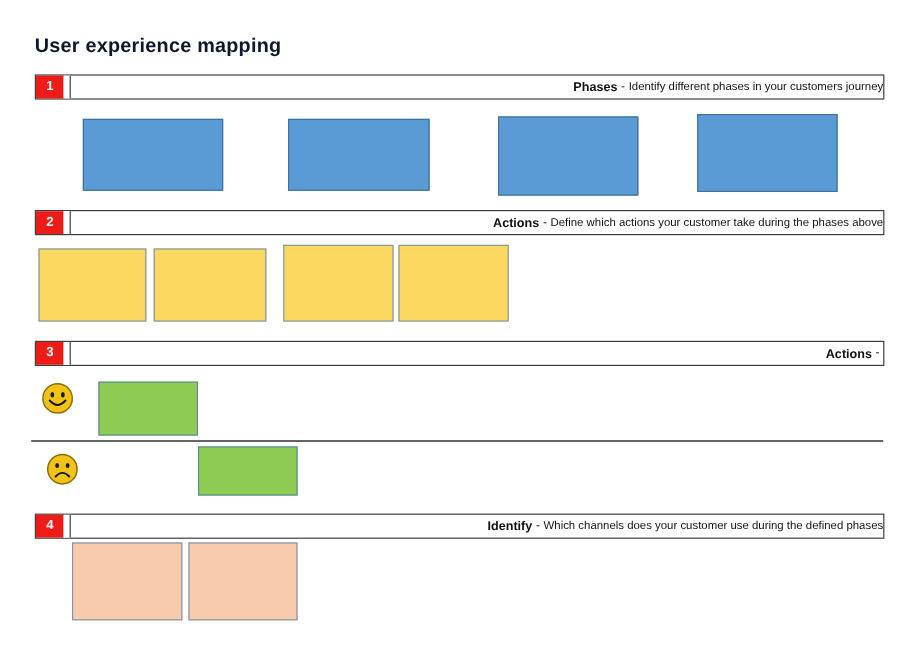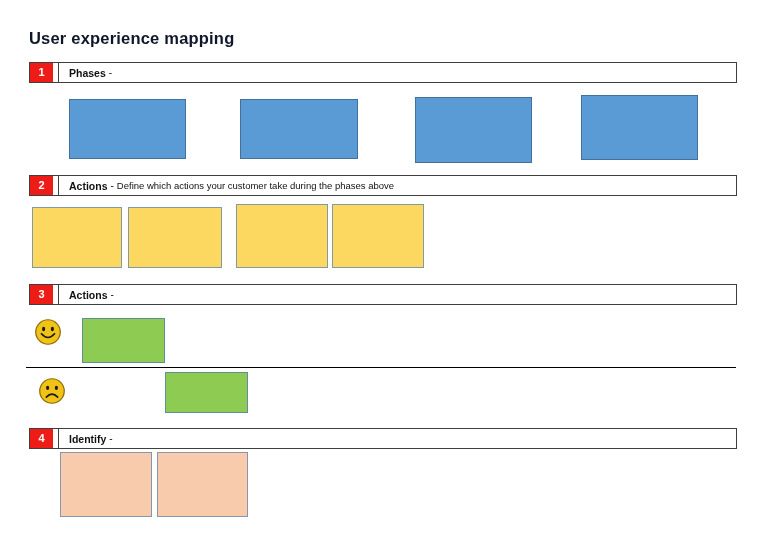--- a/index.html
+++ b/index.html
@@ -56,20 +56,21 @@
     background: #ffffff;
     border-right: 1px solid #3f3f3f;
   }
   .section-text {
     flex: 1 1 auto;
     display: flex;
     align-items: center;
     padding-left: 10px;
     white-space: nowrap;
     overflow: hidden;
+    justify-content: flex-end;
   }
   .section-title {
     font-size: 10.5px;
     font-weight: bold;
     color: #111111;
   }
   .section-dash {
     font-size: 10px;
     color: #111111;
     margin: 0 3px;
@@ -121,20 +122,21 @@
 <body>
 
 <div class="page-title">User experience mapping</div>
 
 <div class="section-header" style="top:62px;">
   <div class="section-number">1</div>
   <div class="section-gap"></div>
   <div class="section-text">
     <span class="section-title">Phases</span>
     <span class="section-dash">-</span>
+    <span class="section-desc">Identify different phases in your customers journey</span>
   </div>
 </div>
 
 <div class="shape shape-blue" style="left:69px;top:99px;width:117px;height:60px;"></div>
 <div class="shape shape-blue" style="left:240px;top:99px;width:118px;height:60px;"></div>
 <div class="shape shape-blue" style="left:415px;top:97px;width:117px;height:66px;"></div>
 <div class="shape shape-blue" style="left:581px;top:95px;width:117px;height:65px;"></div>
 
 <div class="section-header" style="top:175px;">
   <div class="section-number">2</div>
@@ -182,17 +184,18 @@
 <div class="shape shape-green" style="left:165px;top:372px;width:83px;height:41px;"></div>
 
 <div class="feelings-divider" style="left:26px;top:367px;width:710px;"></div>
 
 <div class="section-header" style="top:428px;">
   <div class="section-number">4</div>
   <div class="section-gap"></div>
   <div class="section-text">
     <span class="section-title">Identify</span>
     <span class="section-dash">-</span>
+    <span class="section-desc">Which channels does your customer use during the defined phases</span>
   </div>
 </div>
 
 <div class="shape shape-peach" style="left:60px;top:452px;width:92px;height:65px;"></div>
 <div class="shape shape-peach" style="left:157px;top:452px;width:91px;height:65px;"></div>
 
 </body></html>

